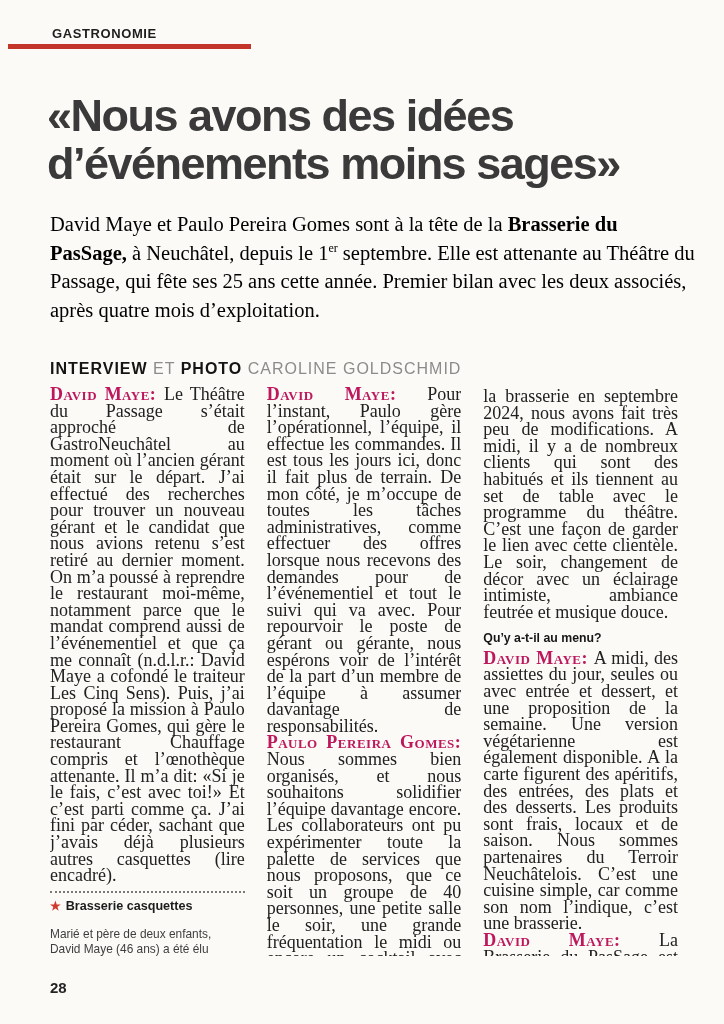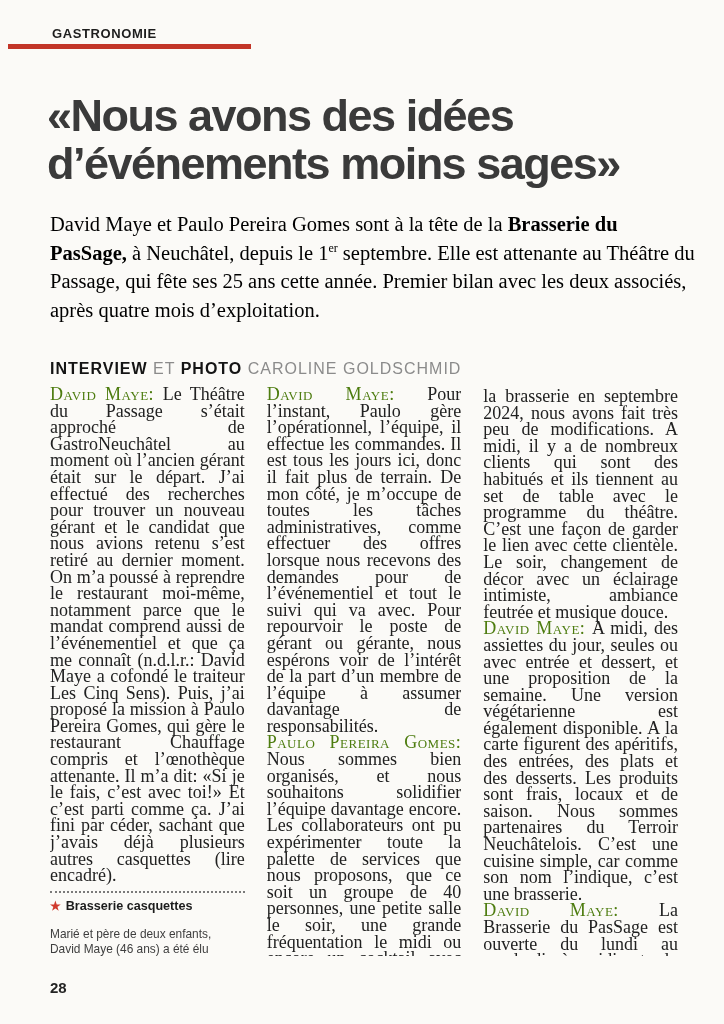--- a/index.html
+++ b/index.html
@@ -58,21 +58,21 @@
     color:#161616;margin:11px 0 3px 0 !important;
   }
   .col .question:first-child{margin-top:2px !important;}
   .answer, .answer-continued{
     font-size:18px;line-height:16.6px;
     text-align:justify;hyphens:auto;-webkit-hyphens:auto;
     color:#212121;
   }
   .answer-continued{margin-top:2px !important;}
   .speaker{
-    font-variant:small-caps;letter-spacing:.5px;font-weight:400;color:#4d7c0f;
+    font-variant:small-caps;letter-spacing:.5px;font-weight:700;color:#be185d;
   }
   .dotted{
     border-top:2px dotted #7a7a7a;
     margin:7px 0 6px 0;height:0;
   }
   .box-title{
     font-family:"Liberation Sans", sans-serif;
     font-weight:bold;font-size:12.6px;color:#1c1c1c;
     margin:3px 0 14px 0;
   }
@@ -110,20 +110,21 @@
         <div class="box-title"><span class="star" style="color: rgb(208, 58, 45);">★</span><span>Brasserie casquettes</span></div>
         <p class="box-text">Marié et père de deux enfants, David Maye (46 ans) a été élu président de GastroNeuchâtel le 29 avril 2024. Le 18 juin dernier, lors de l’Assemblée des délégués de GastroSuisse, il a été élu membre du Conseil de GastroSuisse. Deux fonctions qui l’occupent tous les jours. Il est également président d’Hotel &amp; Gastro formation Neuchâtel et membre du Conseil d’administration des Cinq Sens. Il a fondé l’entreprise de service traiteur et il en est le propriétaire, mais a quitté ses fonctions opérationnelles il y a plus de deux ans.</p>
       </div>
     <div class="col">
         <p class="answer"><span class="speaker">David Maye: </span>Pour l’instant, Paulo gère l’opérationnel, l’équipe, il effectue les commandes. Il est tous les jours ici, donc il fait plus de terrain. De mon côté, je m’occupe de toutes les tâches administratives, comme effectuer des offres lorsque nous recevons des demandes pour de l’événementiel et tout le suivi qui va avec. Pour repourvoir le poste de gérant ou gérante, nous espérons voir de l’intérêt de la part d’un membre de l’équipe à assumer davantage de responsabilités.</p>
         <p class="answer"><span class="speaker">Paulo Pereira Gomes: </span>Nous sommes bien organisés, et nous souhaitons solidifier l’équipe davantage encore. Les collaborateurs ont pu expérimenter toute la palette de services que nous proposons, que ce soit un groupe de 40 personnes, une petite salle le soir, une grande fréquentation le midi ou encore un cocktail avec 500 personnes debout. Les fiches techniques sont en place. Il s’agit maintenant de roder la machine et de fidéliser l’équipe en place. Et je pense qu’il y a un instinct de confiance qui s’est créé entre l’équipe et David et moi.</p>
         <p class="question">Parmi vos objectifs, c’était important de faire revivre le Théâtre du Passage, un endroit emblématique de la ville de Neuchâtel…</p>
       </div>
     <div class="col">
         <p class="answer-continued">la brasserie en septembre 2024, nous avons fait très peu de modifications. A midi, il y a de nombreux clients qui sont des habitués et ils tiennent au set de table avec le programme du théâtre. C’est une façon de garder le lien avec cette clientèle. Le soir, changement de décor avec un éclairage intimiste, ambiance feutrée et musique douce.</p>
+        <p class="question">Qu’y a-t-il au menu?</p>
         <p class="answer"><span class="speaker">David Maye: </span>A midi, des assiettes du jour, seules ou avec entrée et dessert, et une proposition de la semaine. Une version végétarienne est également disponible. A la carte figurent des apéritifs, des entrées, des plats et des desserts. Les produits sont frais, locaux et de saison. Nous sommes partenaires du Terroir Neuchâtelois. C’est une cuisine simple, car comme son nom l’indique, c’est une brasserie.</p>
         <p class="answer"><span class="speaker">David Maye: </span>La Brasserie du PasSage est ouverte du lundi au vendredi à midi et du mardi au samedi aussi le soir. En plus de Paulo et moi, cinq collaborateurs travaillent à plein temps et nous avons une trentaine d’extras. Ces derniers sont appelés lors d’événements qui ont lieu en dehors des heures d’ouverture de la brasserie, parfois le dimanche. Dès le moment où le théâtre est ouvert, la brasserie doit l’être aussi.</p>
       </div>
   </div>
 
   <div class="pageno">28</div>
 
 </div>
 
 </body></html>

